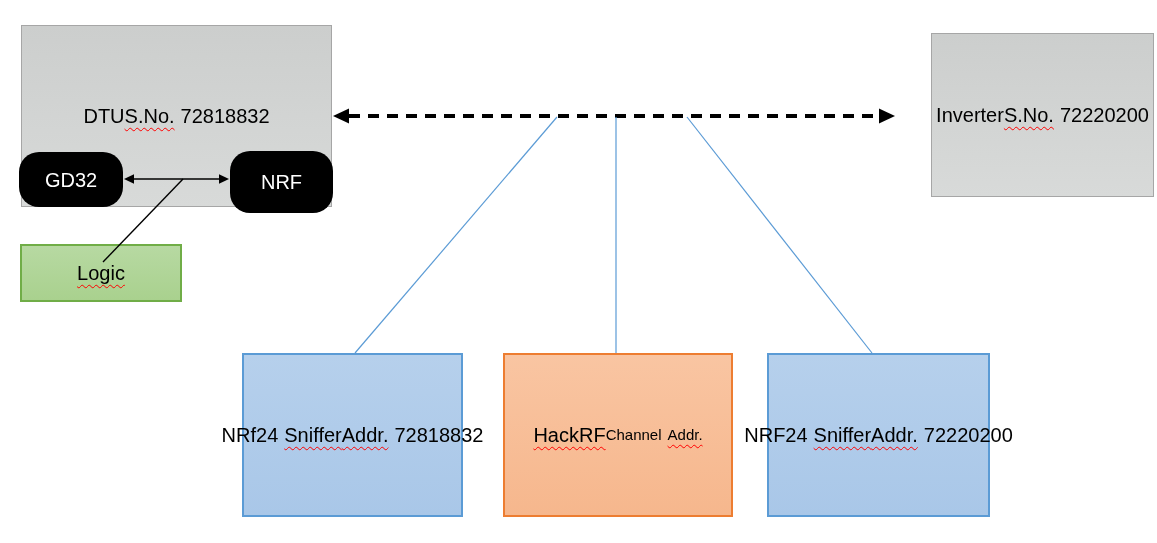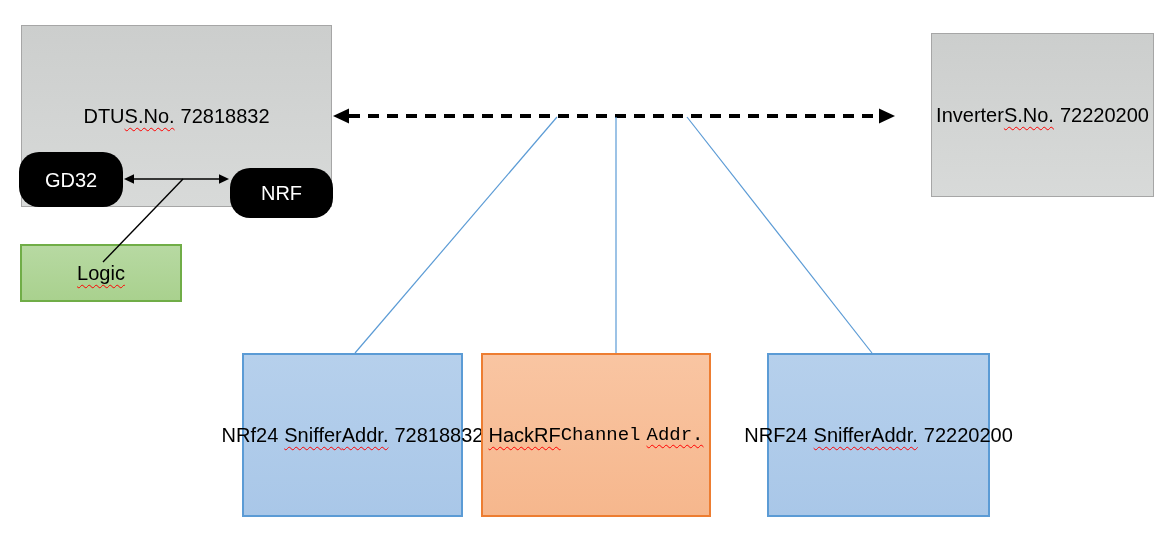--- a/index.html
+++ b/index.html
@@ -69,43 +69,43 @@
   #dtu-box      { left: 21px;  top: 25px;  width: 311px; height: 182px; z-index: 1; }
   #inverter-box { left: 897px; top: 33px;  width: 223px; height: 164px; z-index: 1; margin-left: 34px; }
   
   .black-box {
     background: var(--black-fill);
     color: var(--text-light);
     z-index: 2;
     border-radius: 20px;
   }
   #gd32-box { left: 19px;  top: 152px; width: 104px; height: 55px; }
-  #nrf-box  { left: 230px; top: 168px; width: 103px; height: 50px; }
+  #nrf-box  { left: 230px; top: 151px; width: 103px; height: 62px; }
   
   #logic-box {
     left: 20px; top: 244px; width: 162px; height: 58px;
     background: linear-gradient(180deg, var(--green-fill-light) 0%, var(--green-fill) 100%);
     border: 2px solid var(--green-border);
     z-index: 1;
   }
   
   .blue-box {
     background: linear-gradient(180deg, var(--blue-fill-light) 0%, var(--blue-fill) 100%);
     border: 2px solid var(--blue-border);
     z-index: 1;
   }
   #sniffer-left-box  { left: 242px; top: 353px; width: 221px; height: 164px; }
   #sniffer-right-box { left: 767px; top: 353px; width: 223px; height: 164px; }
   #hackrf-box {
-    left: 481px; top: 353px; width: 230px; height: 164px;
+    left: 503px; top: 353px; width: 230px; height: 164px;
     background: linear-gradient(180deg, var(--orange-fill-light) 0%, var(--orange-fill) 100%);
     border: 2px solid var(--orange-border);
     z-index: 1;
   }
-  #hackrf-box .subline { font-size: 19px; line-height: 24px; font-family: Liberation Mono, monospace; }
+  #hackrf-box .subline { font-size: 15px; line-height: 24px; }
   
   #lines-layer {
     position: absolute;
     left: 0; top: 0;
     width: 1157px;
     height: 543px;
     z-index: 5;
     pointer-events: none;
   }
   .dash-line {

